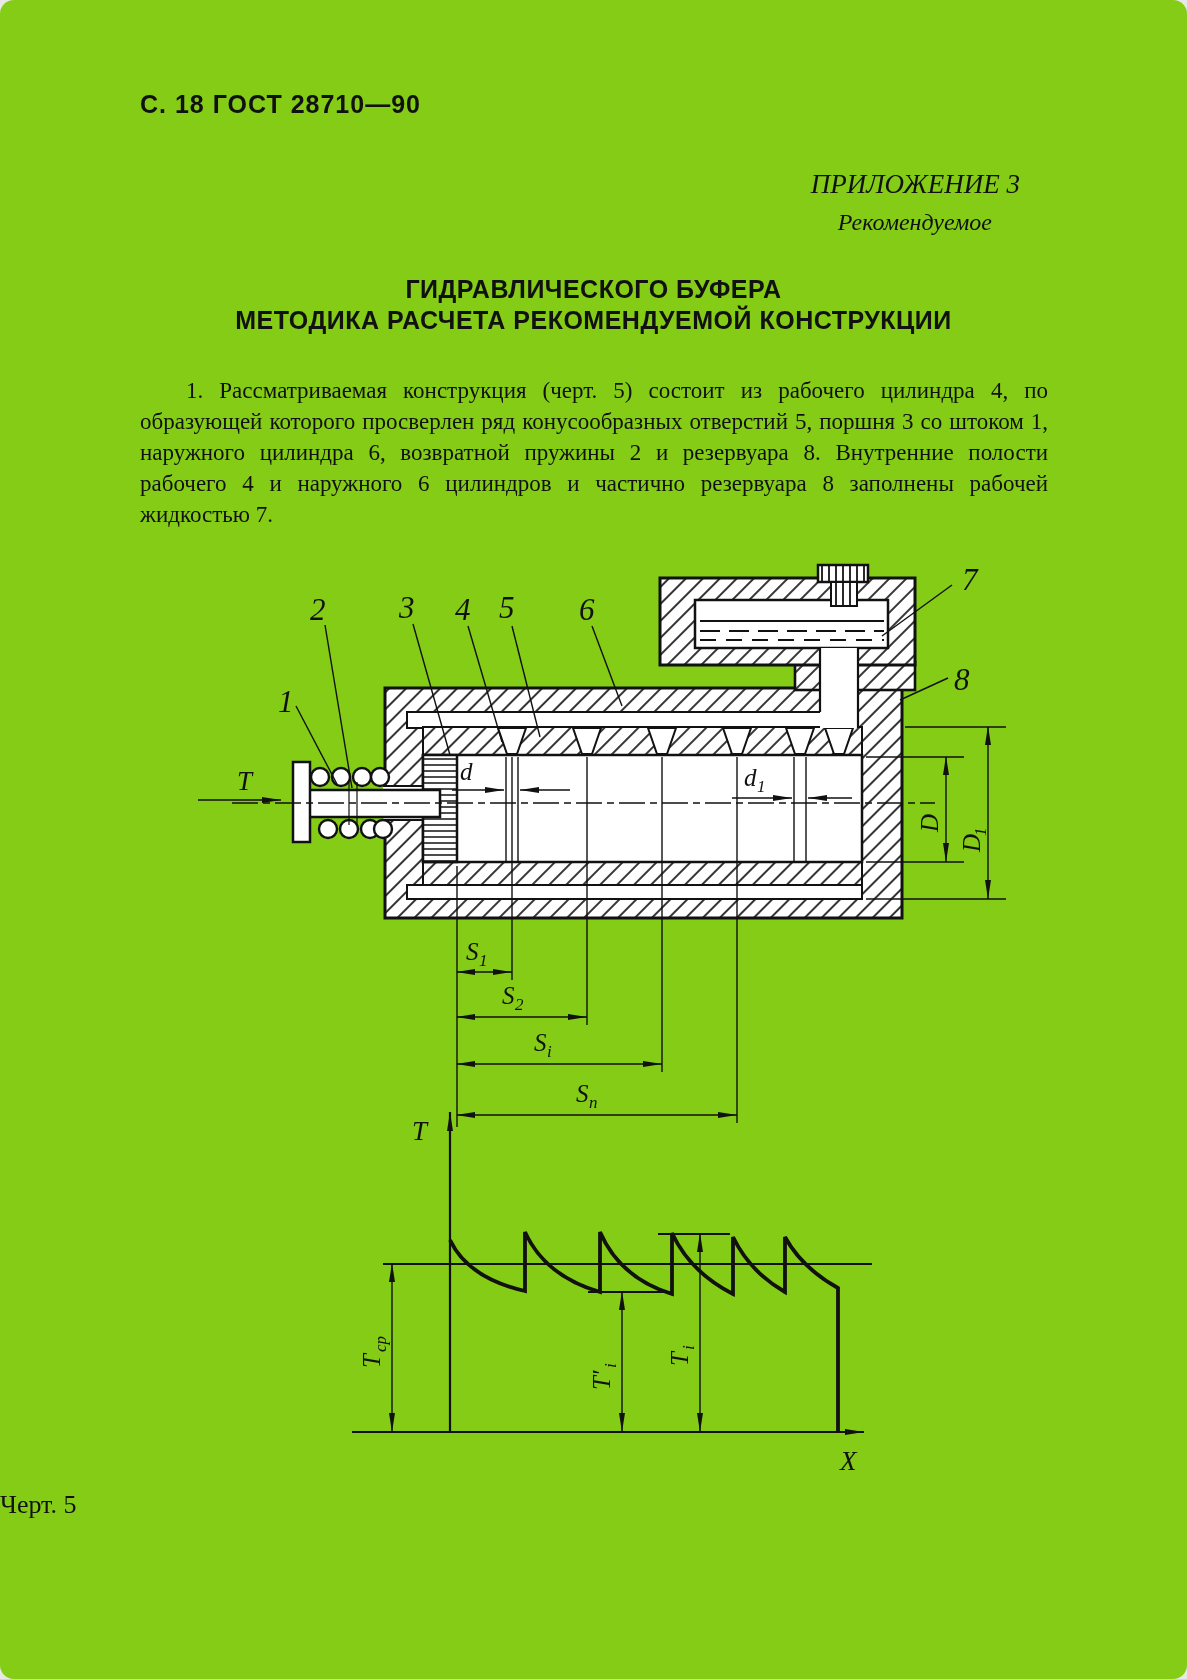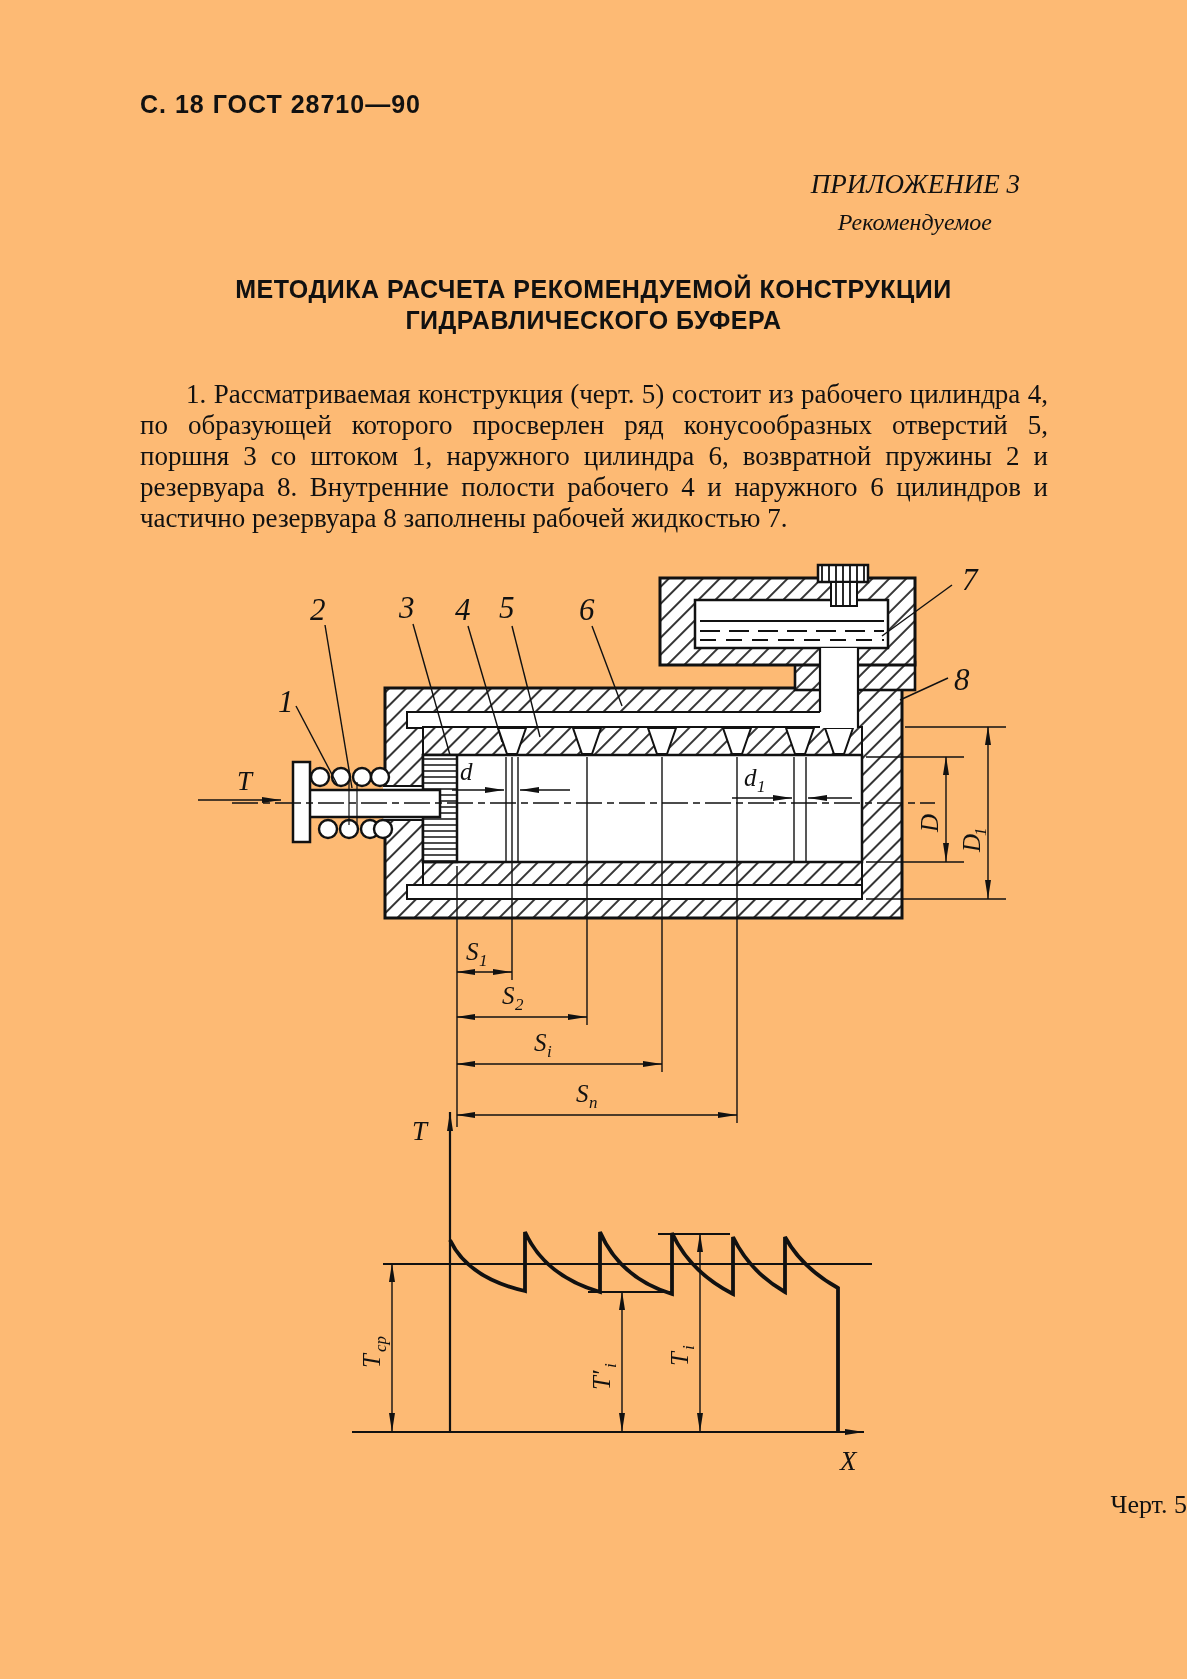--- a/index.html
+++ b/index.html
@@ -1,28 +1,28 @@
 <!DOCTYPE html>
 <html><head>
 <meta charset="utf-8">
 <style>
   html,body{margin:0;padding:0;background:#e8e8e8;}
-  #page{position:relative;width:1187px;height:1679px;background:#fdba74;overflow:hidden;
-        font-family:"Liberation Serif", serif;color:#111;}
+  #page{position:relative;width:1187px;height:1679px;background:#84cc16;overflow:hidden;
+        font-family:"Liberation Serif", serif;color:#111;border-radius:14px;}
   .hdr{position:absolute;left:140px;top:90px;font-family:"Liberation Sans",sans-serif;
        font-weight:bold;font-size:25px;letter-spacing:1px;}
   .appendix{position:absolute;right:167px;top:165px;text-align:right;
             font-style:italic;font-size:27px;line-height:38px;}
   .appendix .note{font-size:24px;padding-right:28px;}
   .title{position:absolute;left:0;right:0;top:274px;text-align:center;
          font-family:"Liberation Sans",sans-serif;font-weight:bold;font-size:25px;
          line-height:31px;letter-spacing:0.5px;}
-  .para{position:absolute;left:140px;top:352px;width:908px;font-size:27px;
+  .para{position:absolute;left:140px;top:352px;width:908px;font-size:23px;
         line-height:31px;text-align:justify;text-indent:46px;}
-  .caption{position:absolute;left:0;right:0;top:1490px;text-align:right;font-size:26px;}
+  .caption{position:absolute;left:0;right:0;top:1490px;text-align:left;font-size:26px;}
   svg{position:absolute;left:0;top:515px;}
   svg text{fill:#111;}
   .it-lg{font:italic 31px "Liberation Serif",serif;}
   .it-md{font:italic 25px "Liberation Serif",serif;}
   .it-sub{font:italic 17px "Liberation Serif",serif;}
   .it-axis{font:italic 27px "Liberation Serif",serif;}
   .thin{stroke:#111;stroke-width:1.4;fill:none;}
   .med{stroke:#111;stroke-width:2.2;fill:none;}
 </style>
 </head>
@@ -31,22 +31,22 @@
 <div id="page">
 
   <div class="hdr">С. 18 ГОСТ 28710—90</div>
 
   <div class="appendix">
     <div>ПРИЛОЖЕНИЕ 3</div>
     <div class="note">Рекомендуемое</div>
   </div>
 
   <div class="title">
+    <div>ГИДРАВЛИЧЕСКОГО БУФЕРА</div>
     <div>МЕТОДИКА РАСЧЕТА РЕКОМЕНДУЕМОЙ КОНСТРУКЦИИ</div>
-    <div>ГИДРАВЛИЧЕСКОГО БУФЕРА</div>
   </div>
 
   <p class="para">1. Рассматриваемая конструкция (черт. 5) состоит из рабочего цилиндра 4, по образующей которого просверлен ряд конусообразных отверстий 5, поршня 3 со штоком 1, наружного цилиндра 6, возвратной пружины 2 и резервуара 8. Внутренние полости рабочего 4 и наружного 6 цилиндров и частично резервуара 8 заполнены рабочей жидкостью 7.</p>
 
   <svg width="1187" height="1015" viewBox="0 515 1187 1015">
     <defs>
       <pattern id="ht" width="12" height="12" patternUnits="userSpaceOnUse" patternTransform="rotate(45)">
         <rect width="12" height="12" fill="#fff"></rect>
         <line x1="6" y1="0" x2="6" y2="12" stroke="#111" stroke-width="1.7"></line>
       </pattern>

